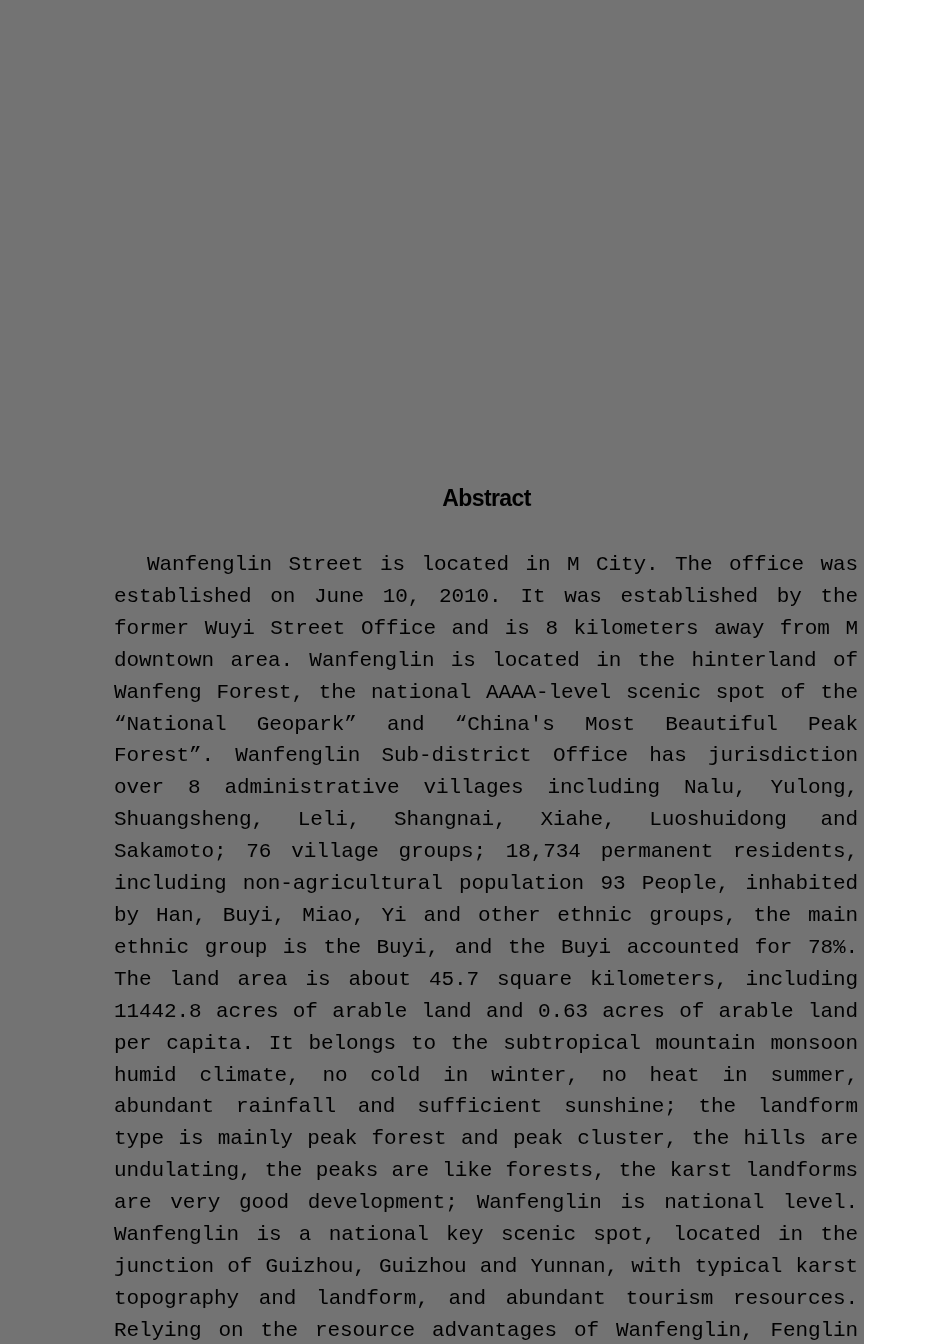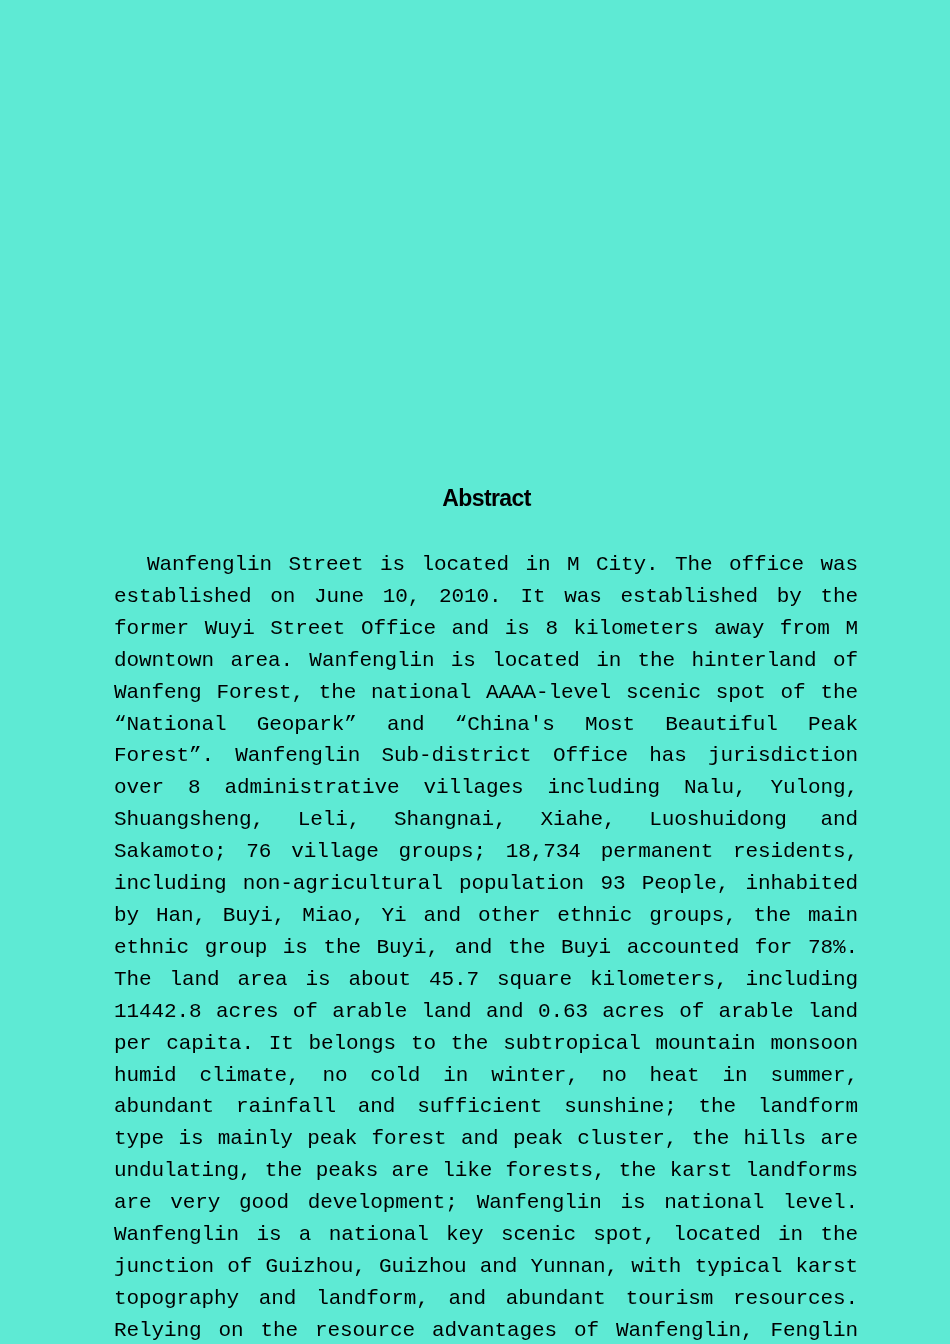--- a/index.html
+++ b/index.html
@@ -11,23 +11,23 @@
       width: 950px;
       height: 1344px;
       position: relative;
       overflow: hidden;
       color: #000000;
     }
     .page {
       position: absolute;
       left: 0;
       top: 0;
-      width: 950px;
+      width: 864px;
       height: 1344px;
-      background: #5eead4;
+      background: #737373;
     }
     .heading {
       position: absolute;
       left: 0;
       width: 973px;
       top: 481px;
       text-align: center;
       font-family: "Liberation Sans", sans-serif;
       font-weight: bold;
       font-size: 23px;

